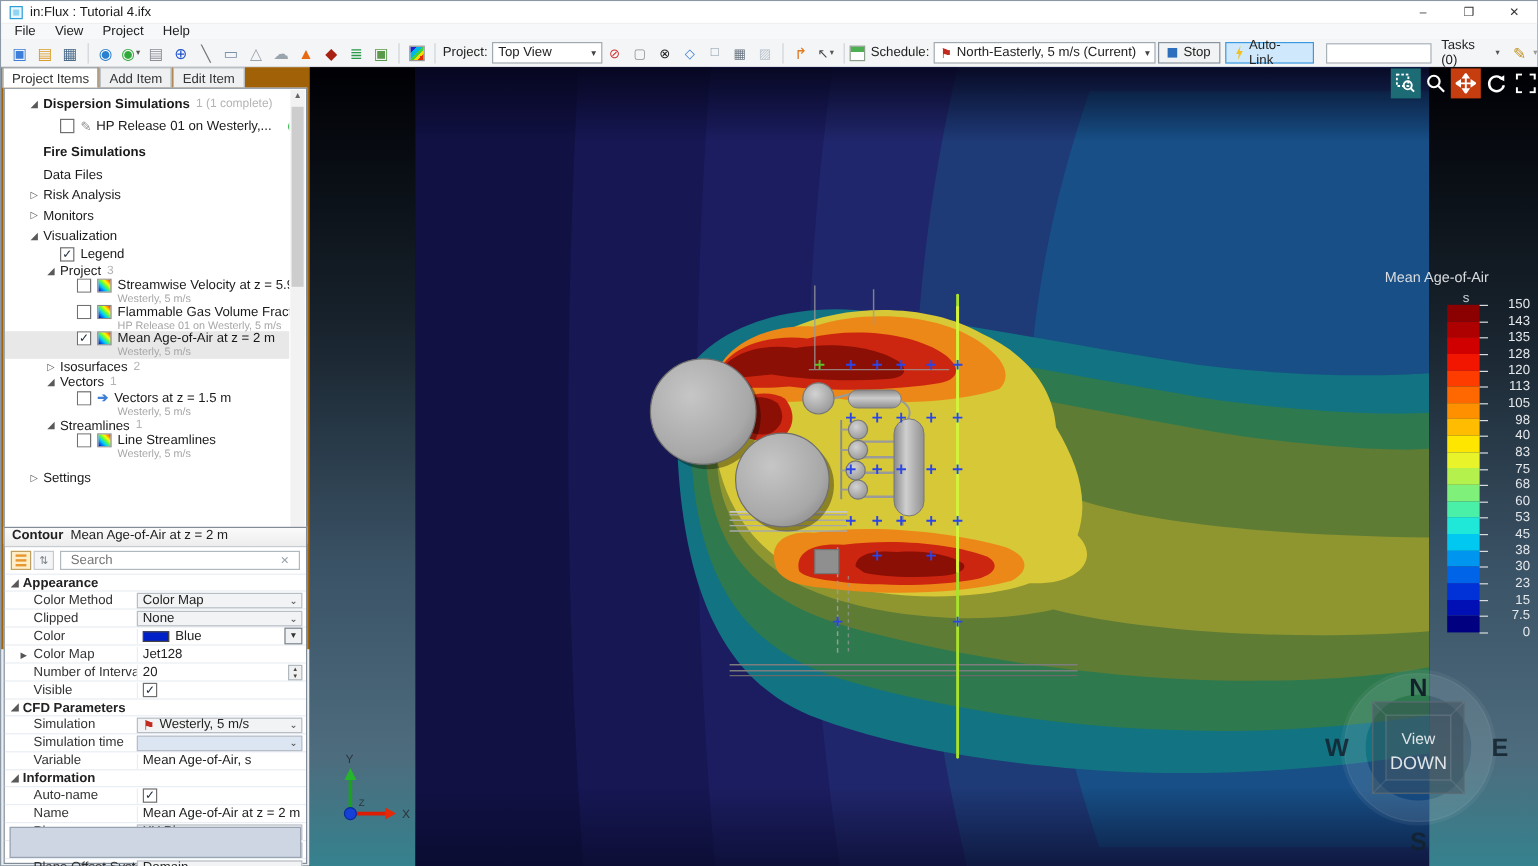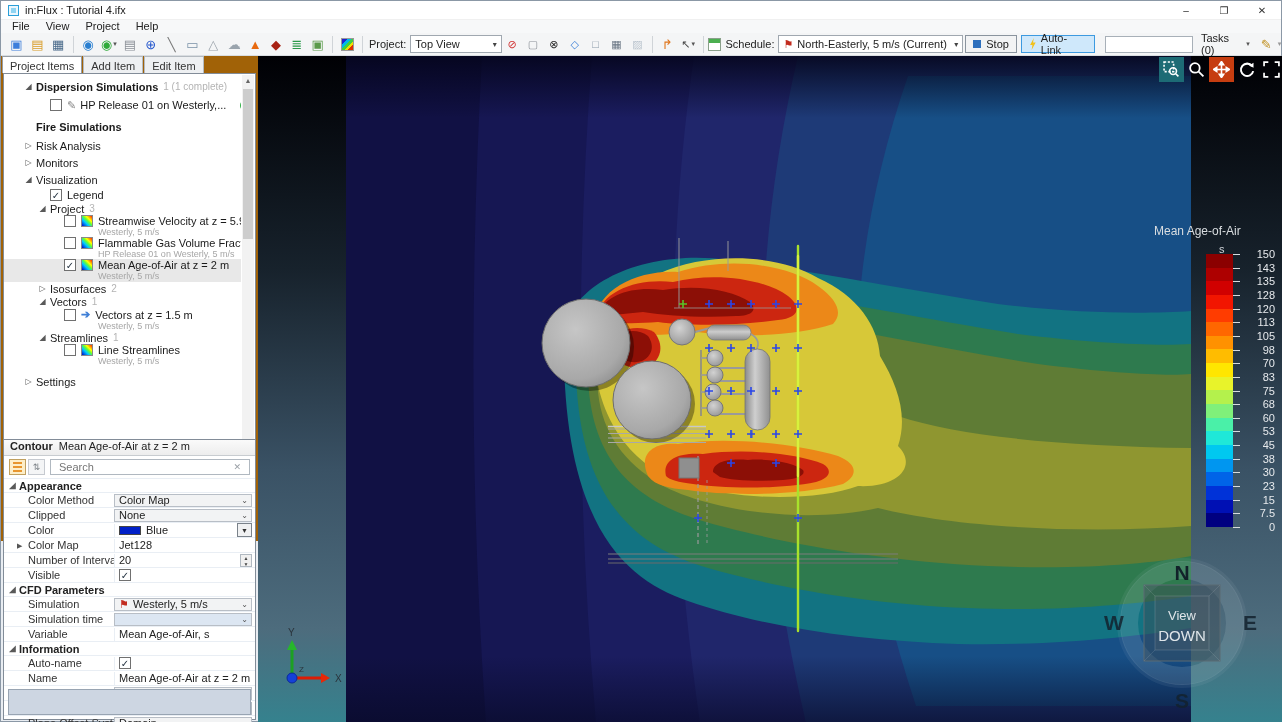--- a/index.html
+++ b/index.html
@@ -217,20 +217,23 @@
           <span class="cb"></span>
           <span class="pencil">✎</span>
           <span class="tl">HP Release 01 on Westerly,...</span>
           <span class="okbadge">
             <span class="okdot">✓</span>
 
           </span>
         </div>
         <div class="trow" style="height:20px; padding-left:32px; margin-top:2px;">
           <span class="tl bold">Fire Simulations</span>
+        </div>
+        <div class="trow" style="height:17px; padding-left:32px;">
+          <span class="tl">Data Files</span>
         </div>
         <div class="trow" style="height:17px; padding-left:20px;">
           <span class="arr">▷</span>
           <span class="tl">Risk Analysis</span>
         </div>
         <div class="trow" style="height:17px; padding-left:20px;">
           <span class="arr">▷</span>
           <span class="tl">Monitors</span>
         </div>
         <div class="trow" style="height:17px; padding-left:20px;">
@@ -696,21 +699,21 @@
           <div class="llab" style="top: 34.95px;">128</div>
           <div class="ltick" style="top: 54.6px;"></div>
           <div class="llab" style="top: 48.6px;">120</div>
           <div class="ltick" style="top: 68.25px;"></div>
           <div class="llab" style="top: 62.25px;">113</div>
           <div class="ltick" style="top: 81.9px;"></div>
           <div class="llab" style="top: 75.9px;">105</div>
           <div class="ltick" style="top: 95.55px;"></div>
           <div class="llab" style="top: 89.55px;">98</div>
           <div class="ltick" style="top: 109.2px;"></div>
-          <div class="llab" style="top: 103.2px;">70</div>
+          <div class="llab" style="top: 103.2px;">40</div>
           <div class="ltick" style="top: 122.85px;"></div>
           <div class="llab" style="top: 116.85px;">83</div>
           <div class="ltick" style="top: 136.5px;"></div>
           <div class="llab" style="top: 130.5px;">75</div>
           <div class="ltick" style="top: 150.15px;"></div>
           <div class="llab" style="top: 144.15px;">68</div>
           <div class="ltick" style="top: 163.8px;"></div>
           <div class="llab" style="top: 157.8px;">60</div>
           <div class="ltick" style="top: 177.45px;"></div>
           <div class="llab" style="top: 171.45px;">53</div>

